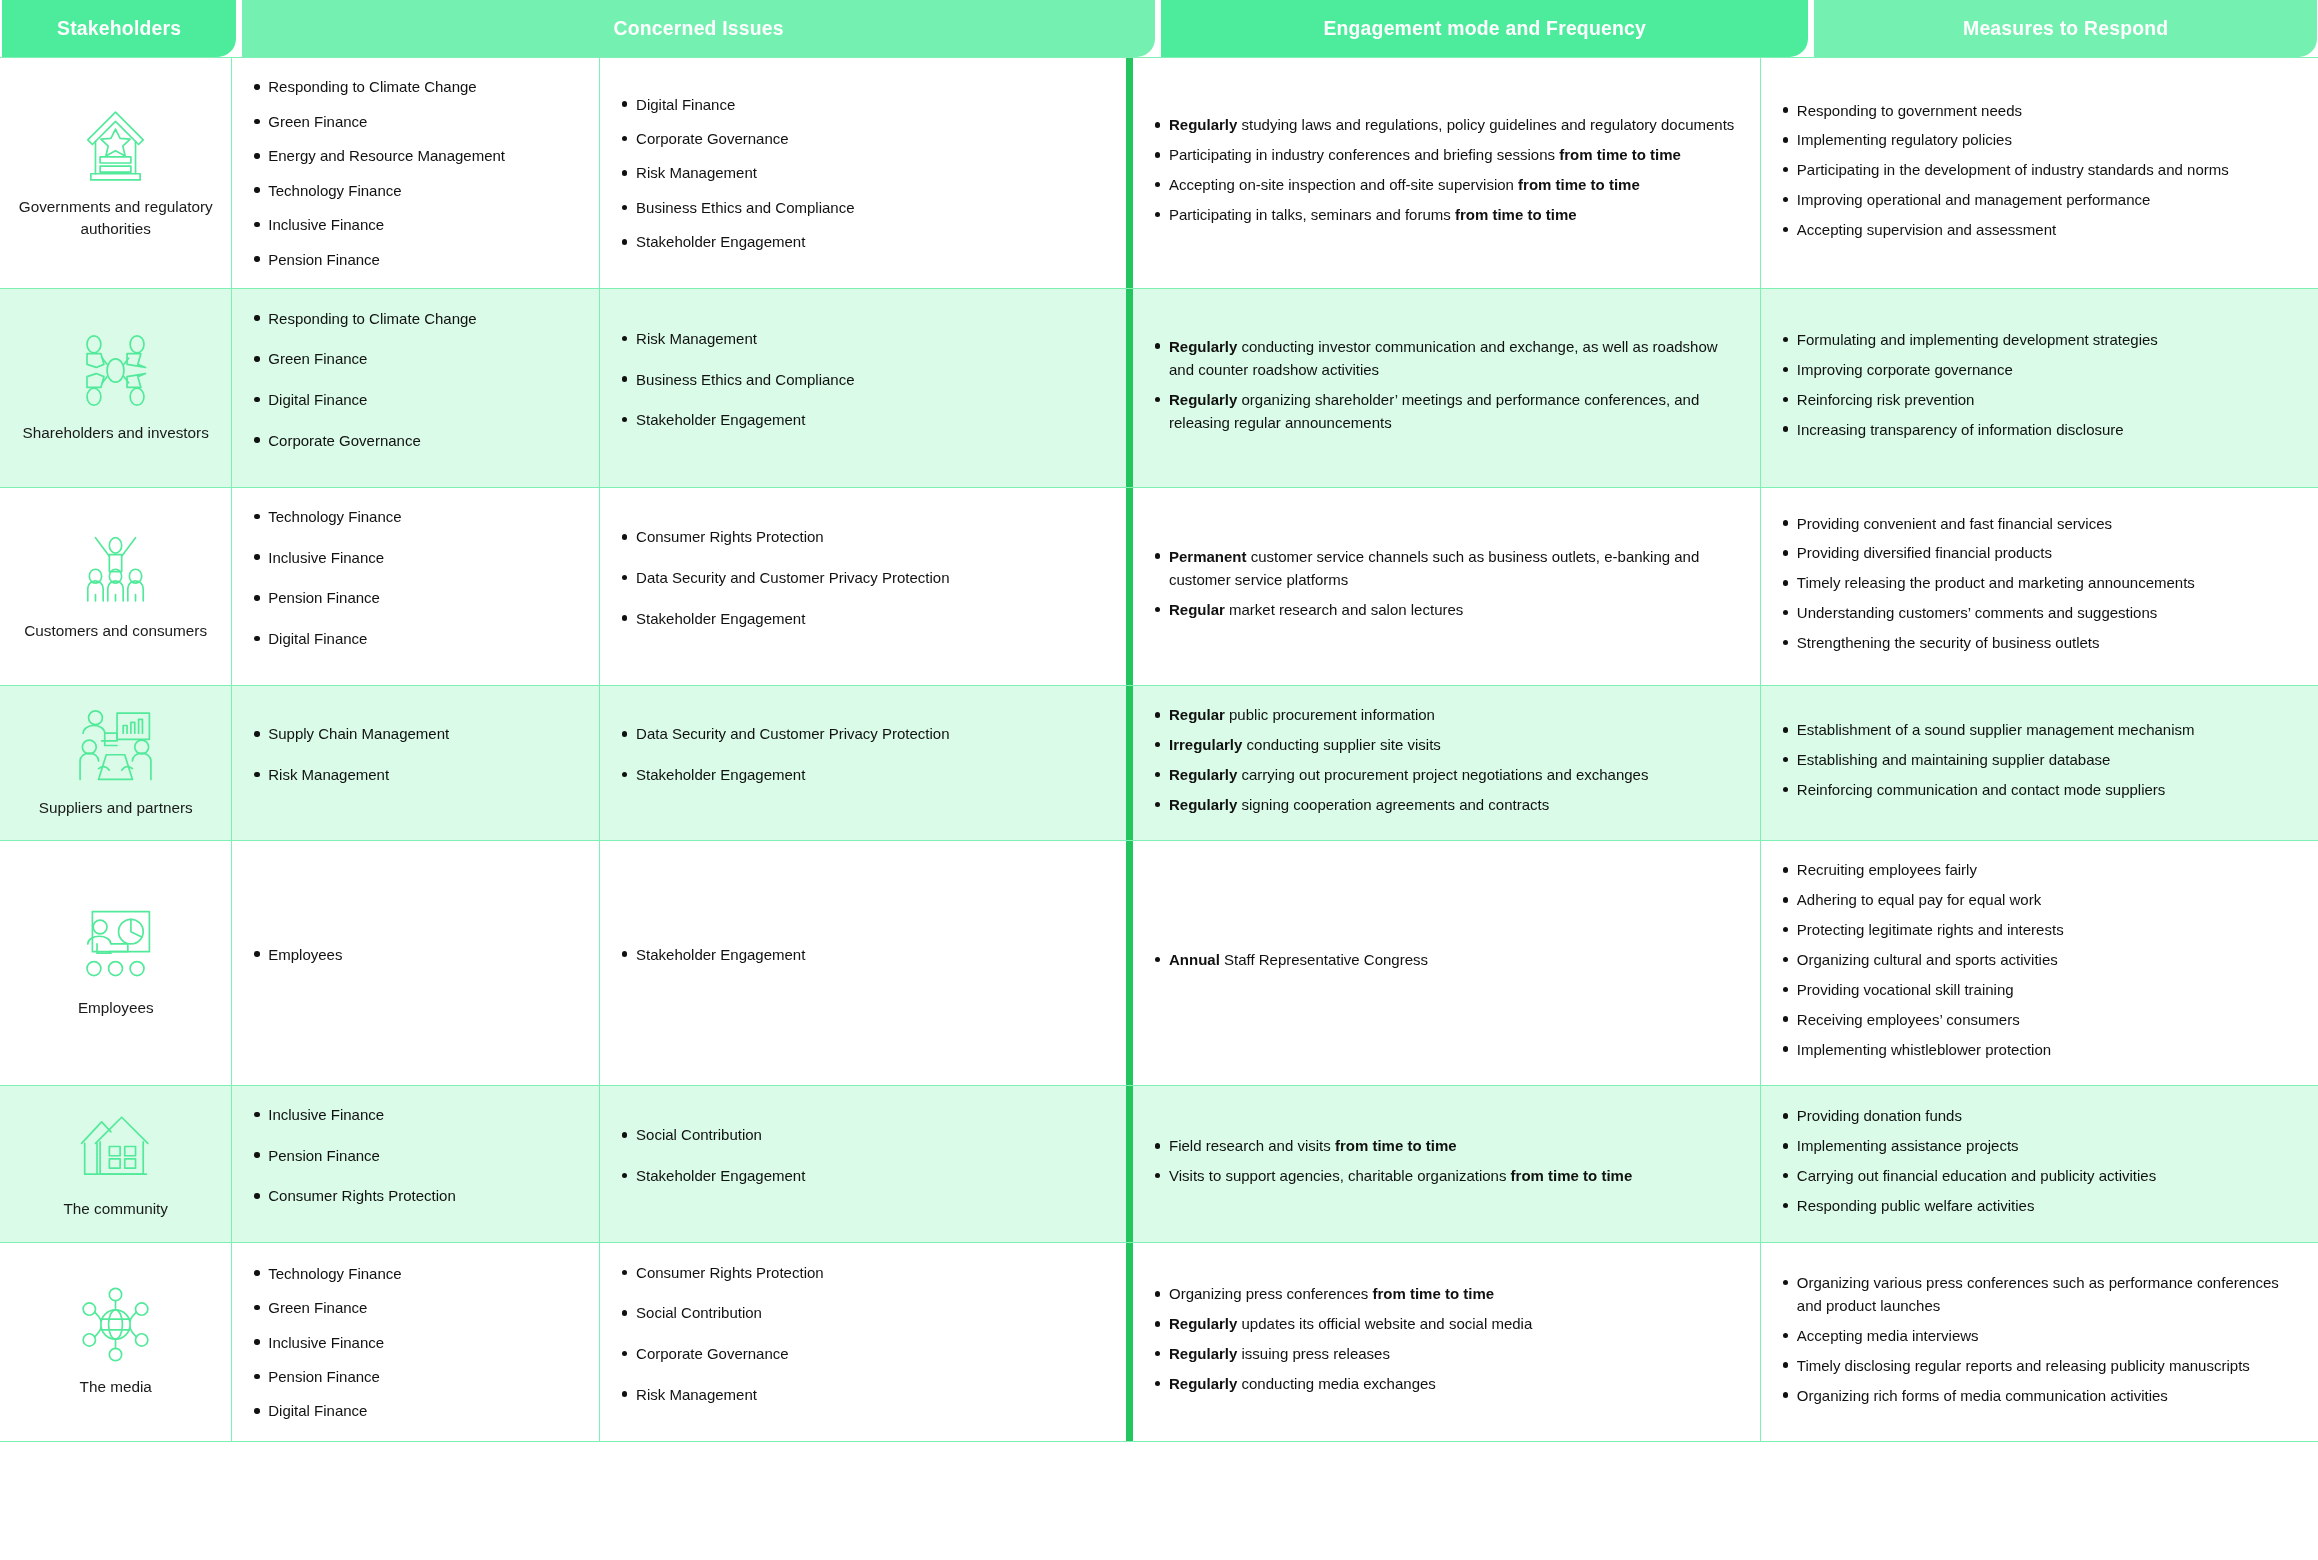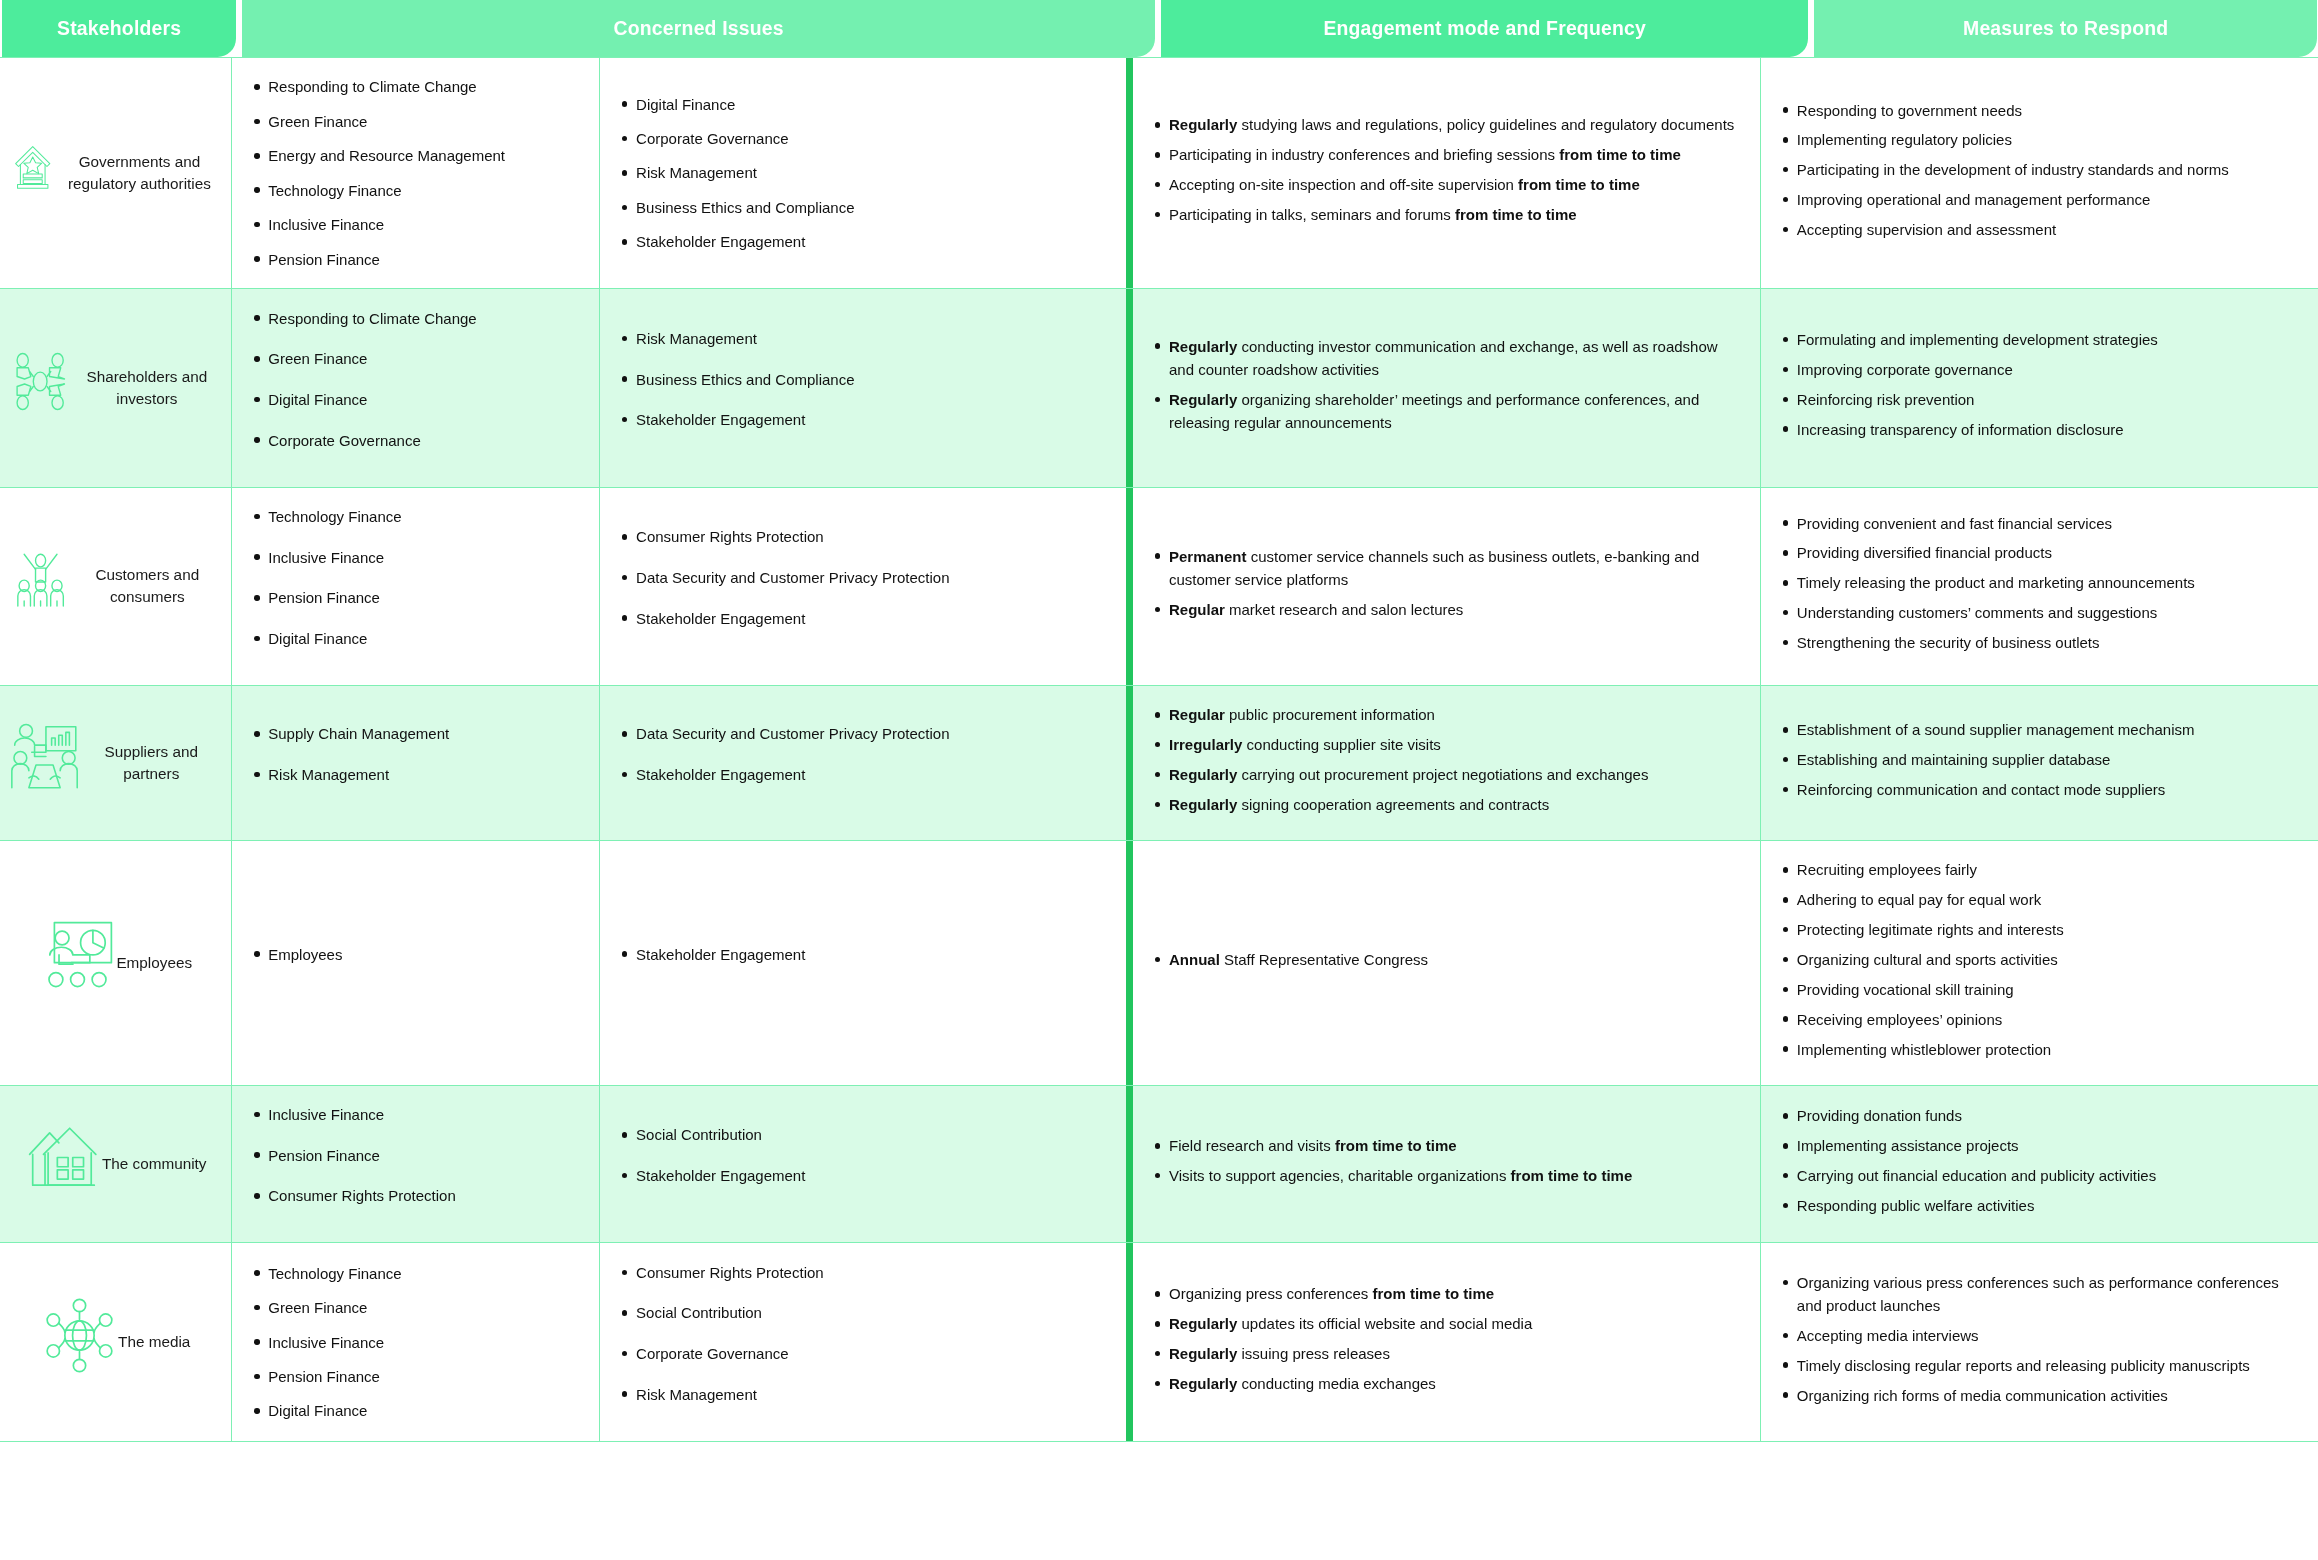--- a/index.html
+++ b/index.html
@@ -48,21 +48,21 @@
   }
   .row.alt { background: #d9fbe7; }
   .row + .row { border-top: 1px solid #7ef0b4; }
   .grid .row:first-child { border-top: 1px solid #7ef0b4; }
   .grid .row:last-child  { border-bottom: 1px solid #7ef0b4; }
 
   .cell {
     padding: 17.4px 18.4px;
     position: relative;
   }
-  .c-stake  { width: 238px;  display:flex; flex-direction:row; align-items:center; justify-content:center; padding: 15.3px 9.2px; }
+  .c-stake  { width: 238px;  display:flex; flex-direction:column; align-items:center; justify-content:center; padding: 15.3px 9.2px; }
   .c-iss1   { width: 378px;  border-left: 1px solid #7ef0b4; display:flex; align-items:center; }
   .c-iss2   { width: 542px; border-left: 1px solid #7ef0b4; display:flex; align-items:center; }
   .c-engage { width: 652px; border-left: 7px solid #22c55e; display:flex; align-items:center; }
   .c-measure{ width: 575px;  border-left: 1px solid #7ef0b4; display:flex; align-items:center; }
 
   
   .stk-icon { width: 77px; height: 77px; margin-bottom: 13.3px; }
   .stk-icon svg { width: 100%; height: 100%; display: block; }
   .stk-label {
     font-size: 15.3px;
@@ -337,21 +337,21 @@
             <li><b>Annual</b> Staff Representative Congress</li>
           </ul>
         </div>
         <div class="cell c-measure">
           <ul class="blist tight">
             <li>Recruiting employees fairly</li>
             <li>Adhering to equal pay for equal work</li>
             <li>Protecting legitimate rights and interests</li>
             <li>Organizing cultural and sports activities</li>
             <li>Providing vocational skill training</li>
-            <li>Receiving employees’ opinions</li>
+            <li>Receiving employees’ consumers</li>
             <li>Implementing whistleblower protection</li>
           </ul>
         </div>
       </div>
       <div class="row alt">
         <div class="cell c-stake">
           <div class="stk-icon">
             <svg id="ic-house-community-icon" viewBox="0 0 100 100" fill="none" stroke="#52ea9a" stroke-width="2.2" stroke-linejoin="round" stroke-linecap="round">
     <path d="M6 46 L32 18 L44 31"></path>
     <path d="M10 46 v40 h16"></path>

